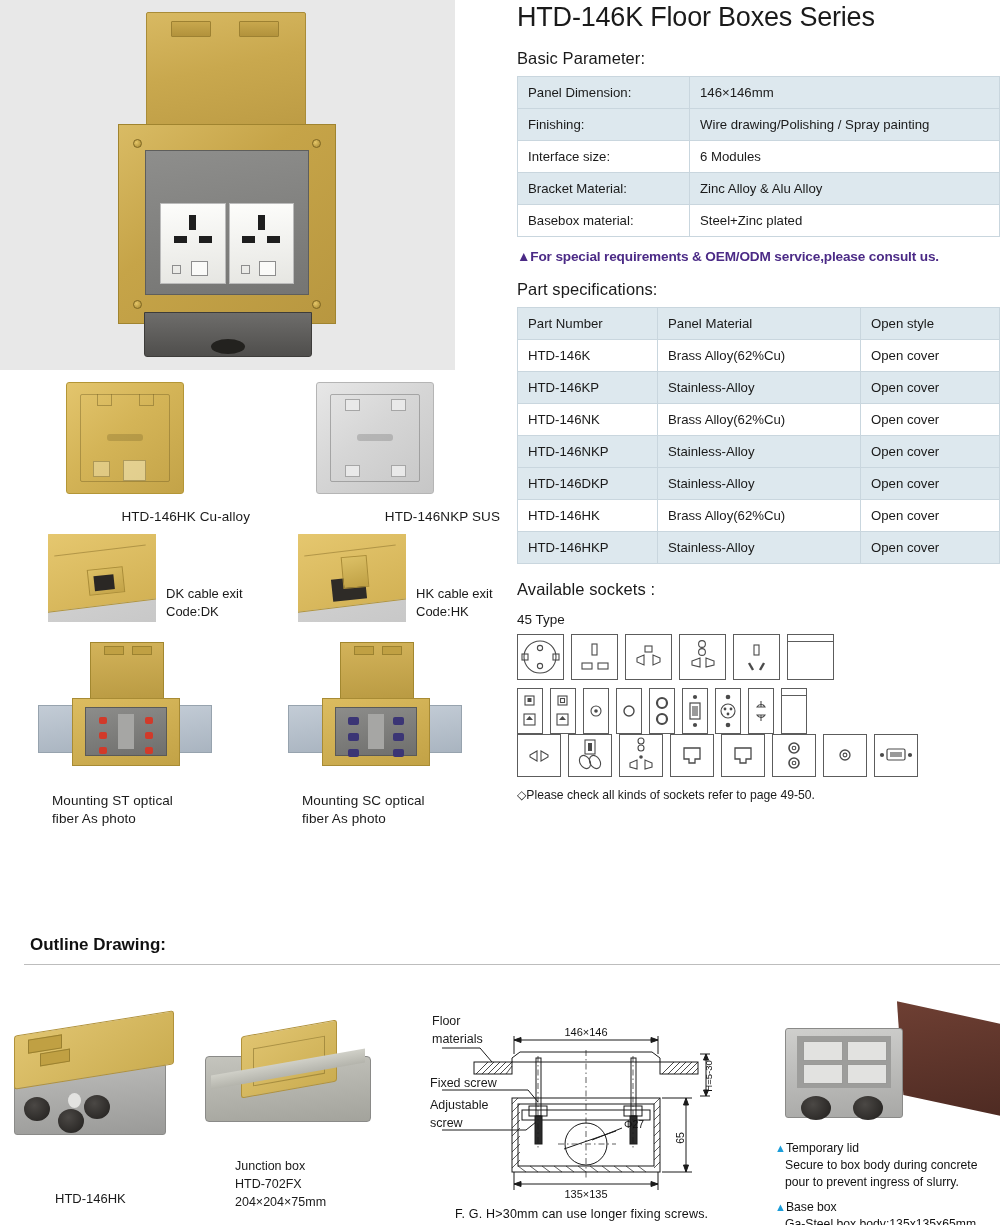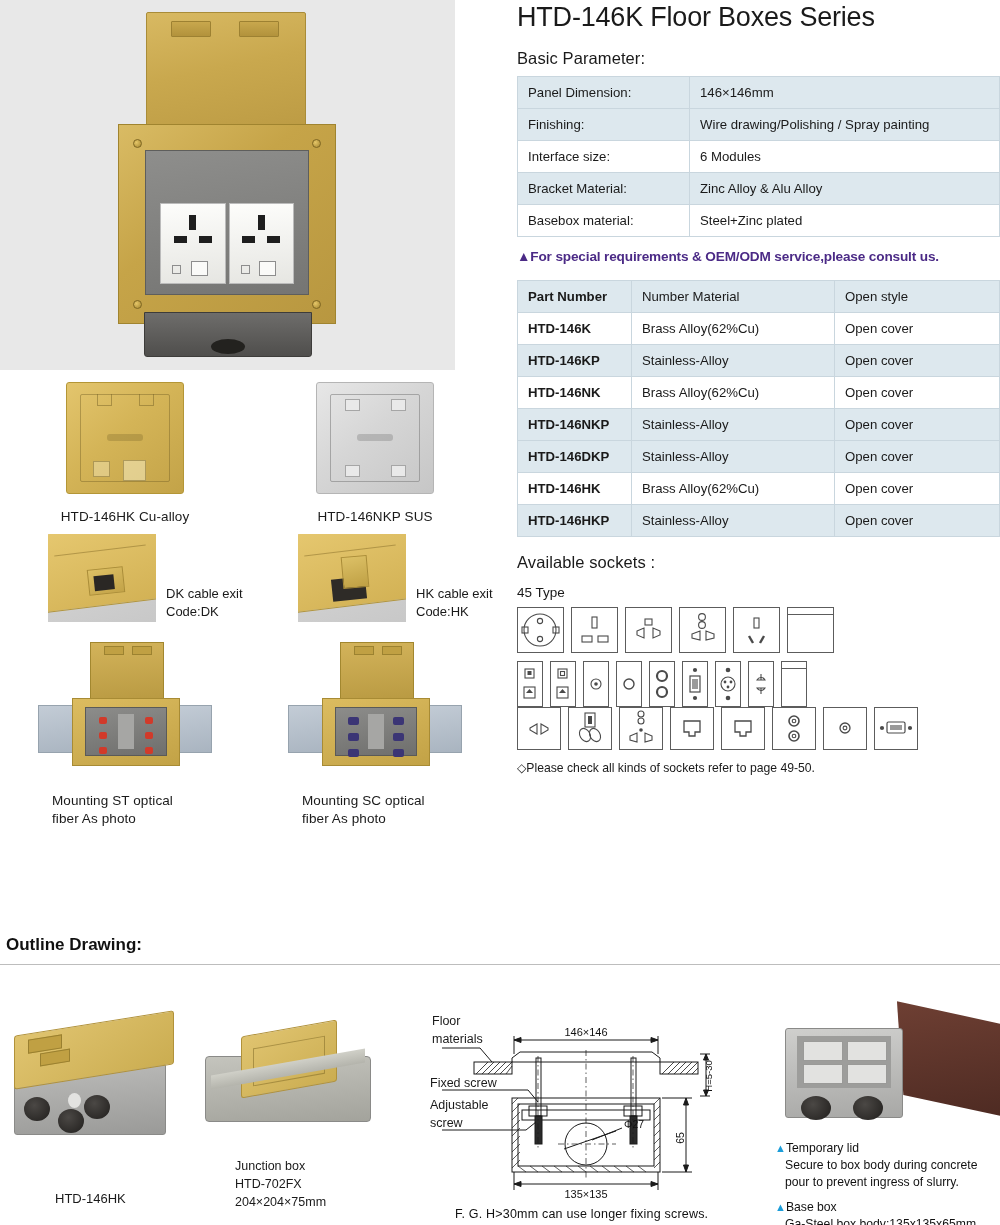--- a/index.html
+++ b/index.html
@@ -75,21 +75,21 @@
     width: 34px; height: 15px; border-radius: 50%;
     background: #23221f;
   }
 
   
   .left-col { position: absolute; left: 0; top: 370px; width: 500px; }
 
   .thumb-row { display: flex; }
   .thumb-cell { width: 250px; text-align: center; }
   .caption {
-    font-size: 13.5px; color: #1a1a1a; line-height: 1.35; letter-spacing: .1px;
+    font-size: 13.5px; color: #1a1a1a; line-height: 1.35; letter-spacing: .1px; text-align: right;
   }
 
   
   .plate {
     width: 118px; height: 112px; margin: 12px auto 14px; position: relative;
     border-radius: 3px;
   }
   .plate.brass {
     background: linear-gradient(140deg,#e3c56d 0%,#d4b457 45%,#c3a348 100%);
     border: 1px solid #b49636;
@@ -219,40 +219,40 @@
 
   table.spec { width: 100%; border-collapse: collapse; }
   table.spec td, table.spec th {
     font-size: 13.2px; font-weight: 400; text-align: left;
     padding: 8px 10px; color: #1a1a1a;
     border: 1px solid #c9d6de;
   }
   table.spec tr.alt td, table.spec tr.alt th { background: #dde8ee; }
   table.basic td:first-child { width: 172px; margin-left: 20px; }
   table.parts th { background: #dde8ee; }
-  table.parts td:nth-child(1), table.parts th:nth-child(1) { width: 114px; font-weight: bold; }
+  table.parts td:nth-child(1), table.parts th:nth-child(1) { width: 140px; }
   table.parts td:nth-child(2), table.parts th:nth-child(2) { width: 203px; }
 
   .sub-label { font-size: 13.5px; margin: 13px 0 7px; color: #1a1a1a; }
   .icon-row { display: flex; align-items: flex-end; gap: 7px; }
   .sk {
     border: 1.1px solid #5c5c5c; background: #fff; position: relative; flex: none;
   }
   .sk-wide { width: 47px; height: 46px; }
   .sk-narrow { width: 26px; height: 46px; }
   .sk-sq { width: 44px; height: 43px; }
   .sk-blank-top {
     position: absolute; left: 0; right: 0; top: 0; height: 7px;
     border-bottom: 1.1px solid #5c5c5c;
   }
   .footnote { font-size: 12.2px; margin-top: 11px; color: #1a1a1a; }
 
   
   .outline-head {
-    position: absolute; left: 0; top: 935px; width: 960px;
+    position: absolute; left: 0; top: 935px; width: 960px; padding-left: 24px;
   }
   .outline-head h2 {
     font-size: 17px; font-weight: bold; padding-left: 6px; color: #111;
   }
   .outline-rule {
     margin-top: 9px; width: 1000px; height: 1px; background: #bdbdbd;
   }
   .outline-body { position: absolute; left: 0; top: 1000px; width: 1000px; }
 
   .jb-photo { position: absolute; }
@@ -460,25 +460,26 @@
         </tr>
         <tr>
           <td>Basebox material:</td>
           <td>Steel+Zinc plated</td>
         </tr>
       </tbody>
   </table>
 
   <div class="notice">▲For special requirements &amp; OEM/ODM service,please consult us.</div>
 
+  <h2 class="section">Part specifications:</h2>
   <table class="spec parts">
     <thead>
         <tr class="alt">
       <th>Part Number</th>
-      <th>Number Material</th>
+      <th>Panel Material</th>
       <th>Open style</th>
     </tr>
       </thead>
     <tbody id="parts-body">
         <tr>
           <td>HTD-146K</td>
           <td>Brass Alloy(62%Cu)</td>
           <td>Open cover</td>
         </tr>
         <tr class="alt">

